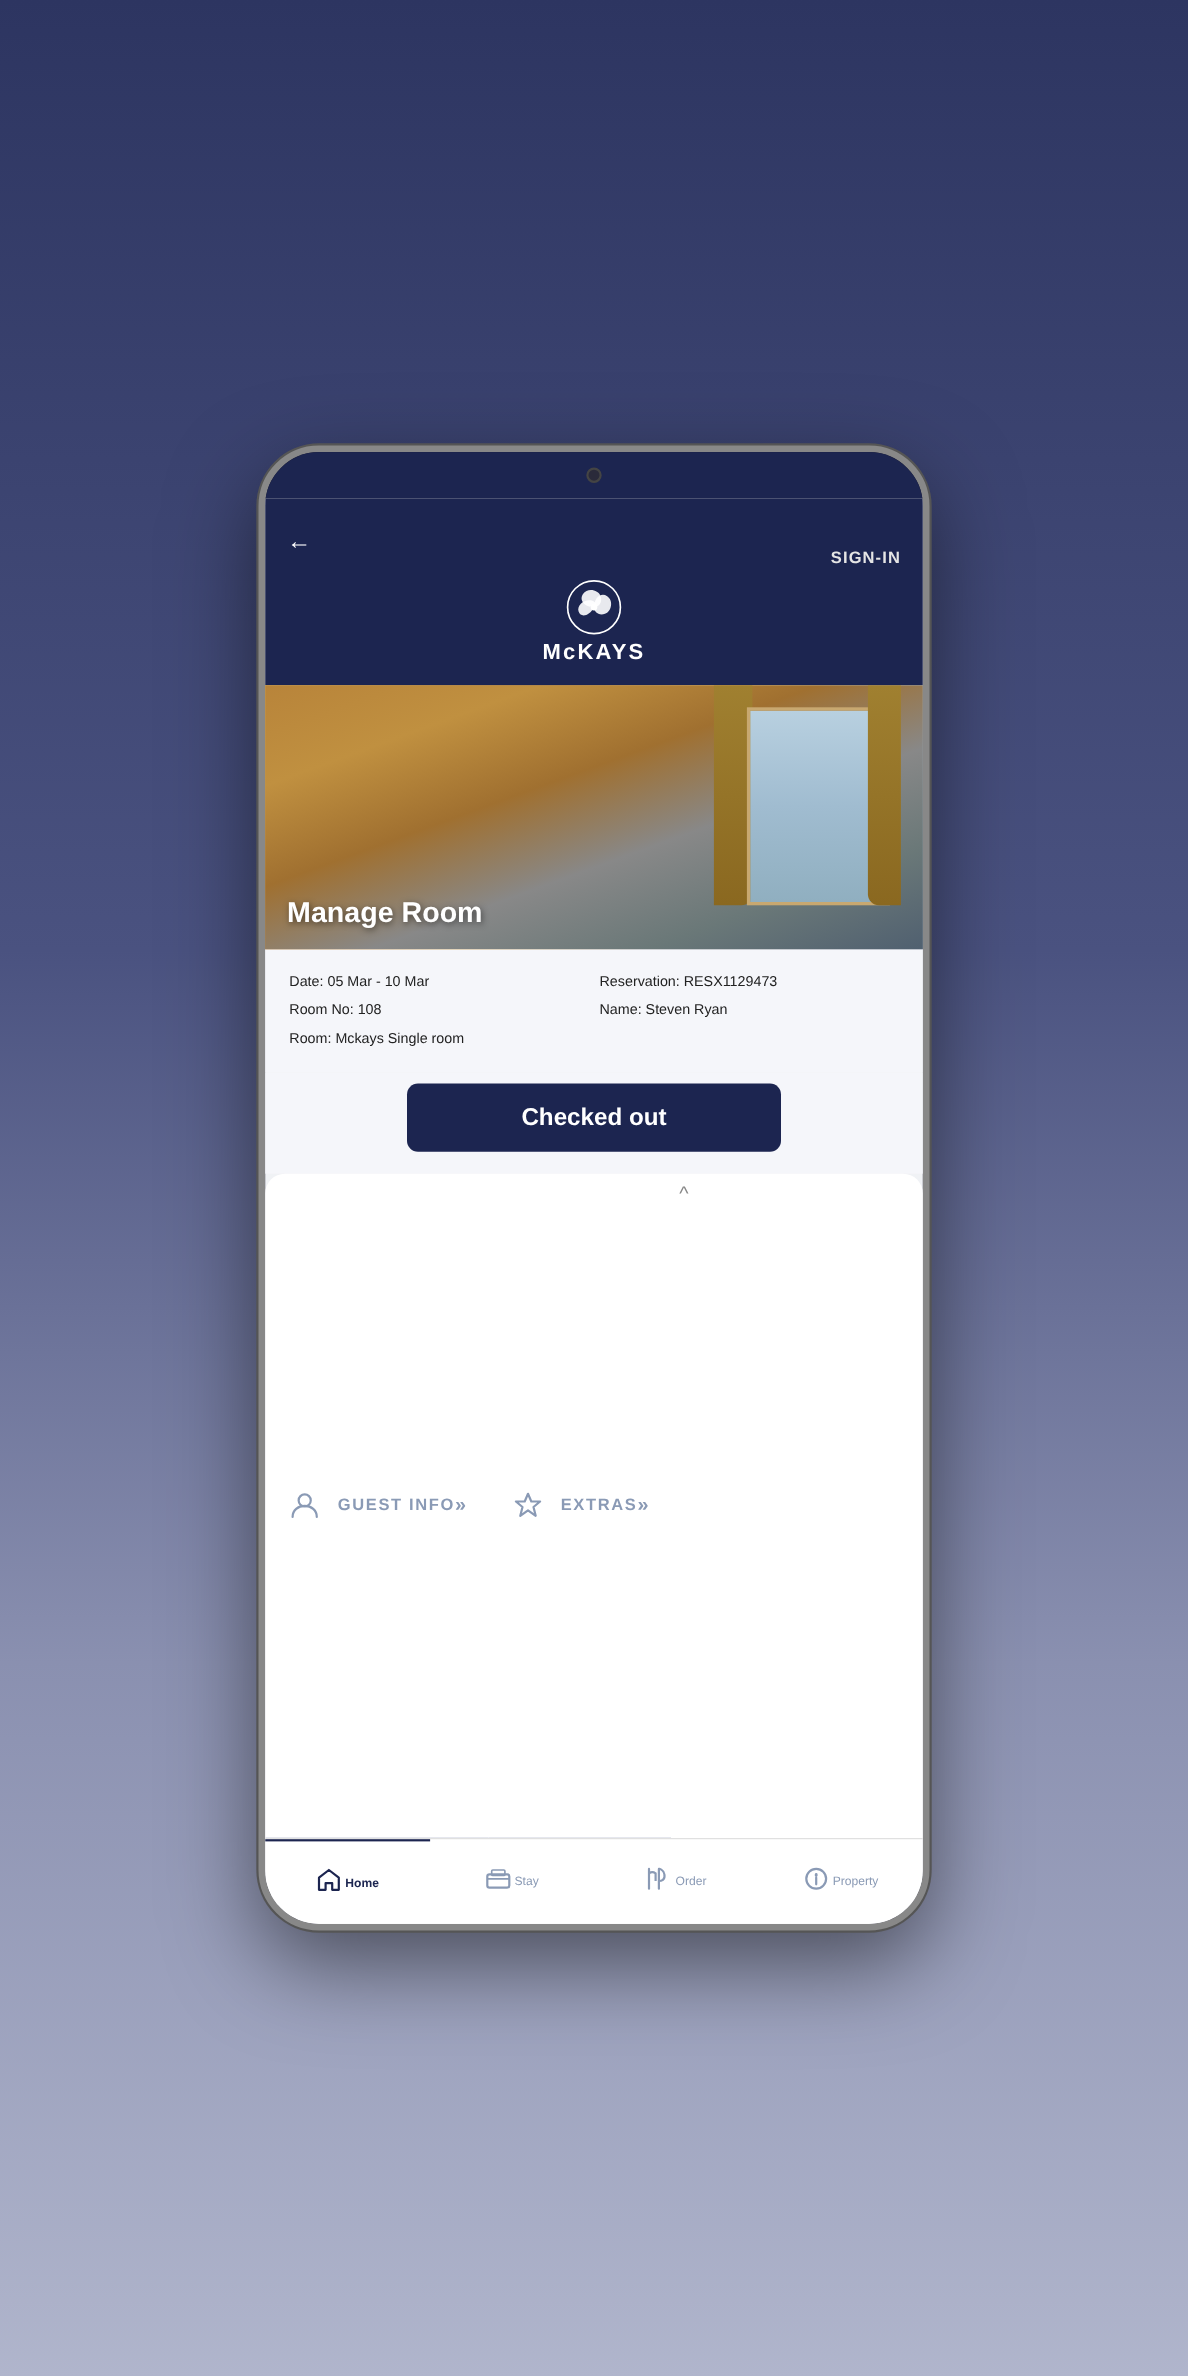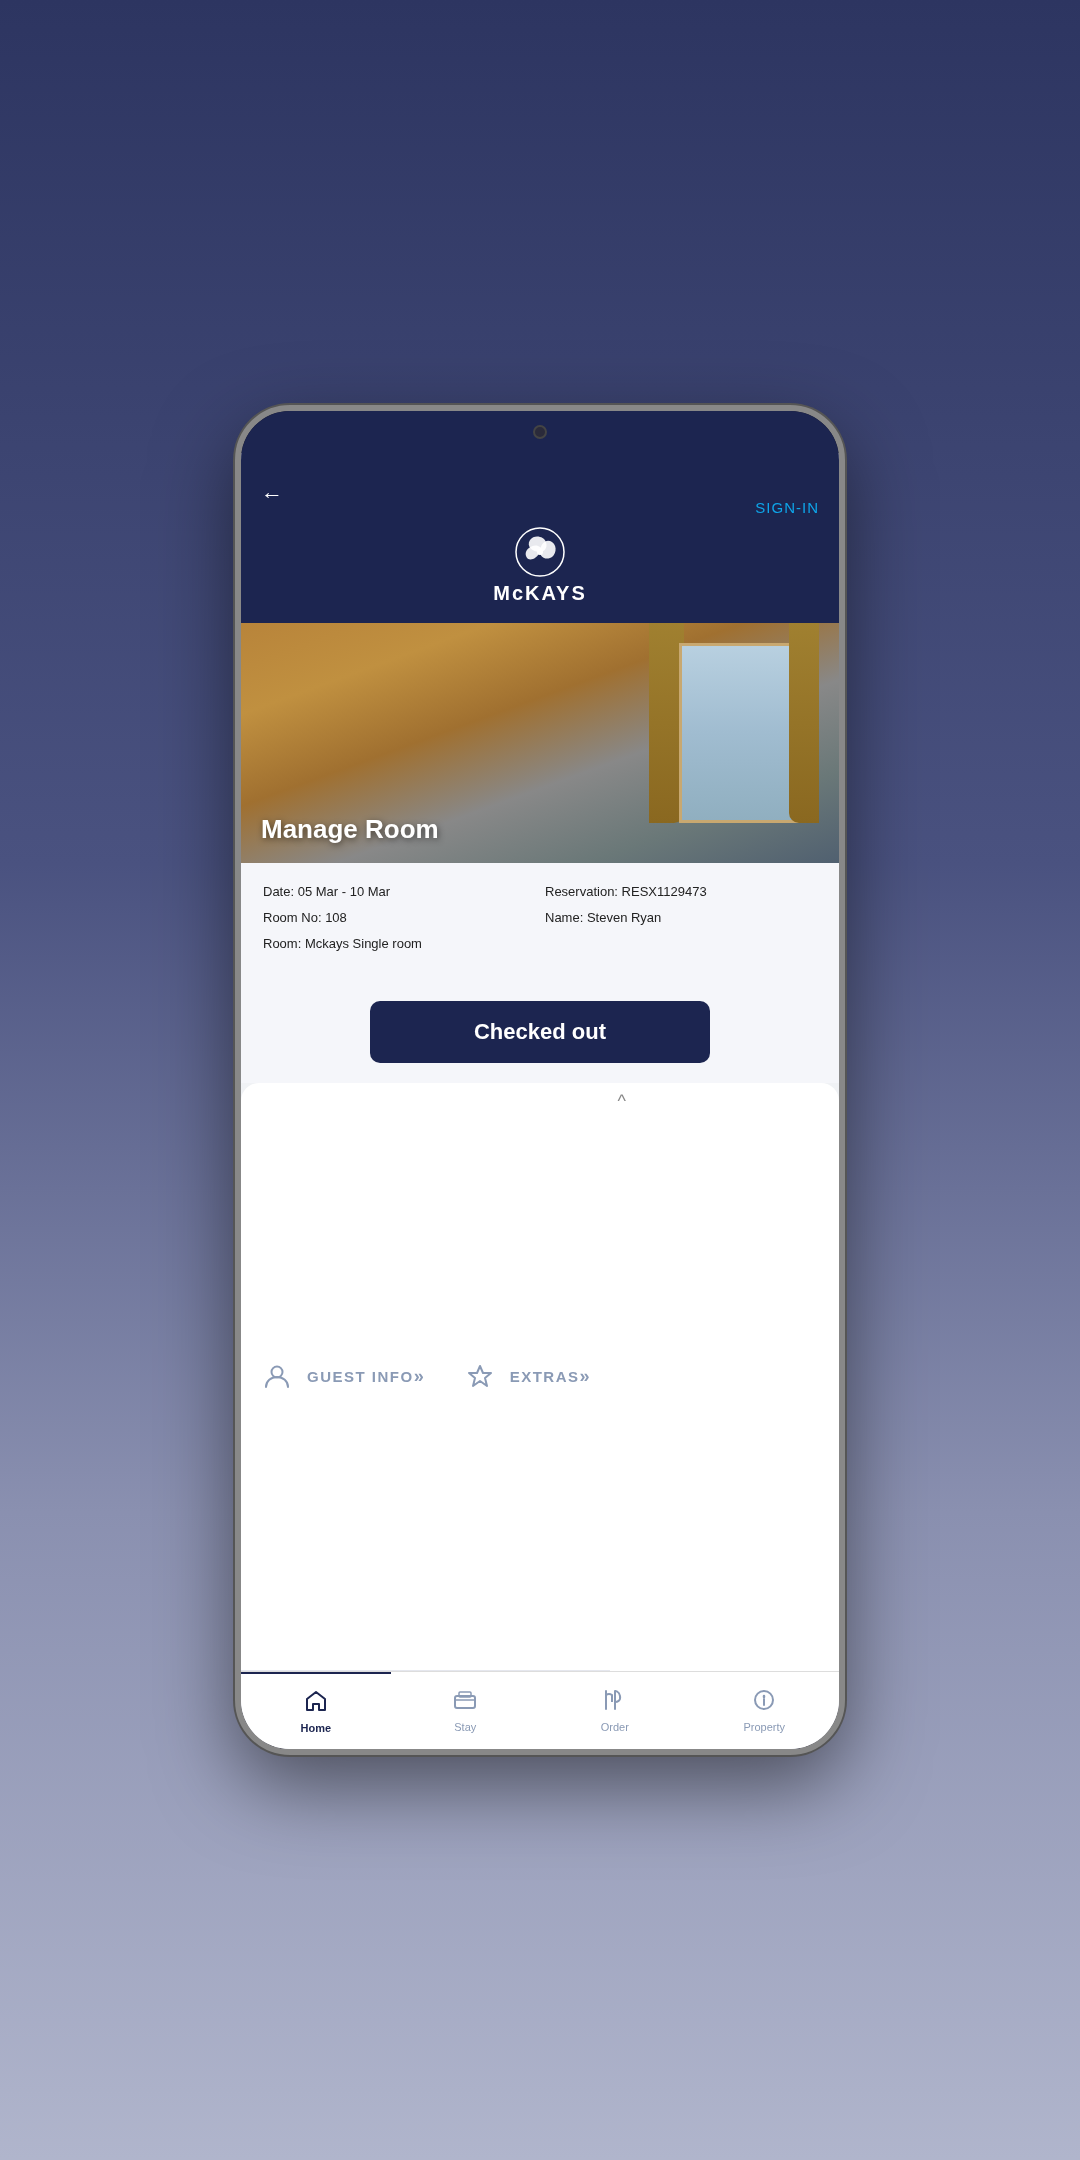--- a/index.html
+++ b/index.html
@@ -75,23 +75,23 @@
       margin-bottom: 10px;
     }
 
     .back-arrow {
       color: white;
       font-size: 22px;
       cursor: pointer;
     }
 
     .sign-in-btn {
-      color: #0ea5e9;
+      color: #e5e5e5;
       font-size: 15px;
-      font-weight: 400;
+      font-weight: 700;
       letter-spacing: 1px;
       cursor: pointer;
       margin-top: 32px;
     }
 
     .logo-area {
       display: flex;
       flex-direction: column;
       align-items: center;
     }
@@ -133,21 +133,21 @@
     .details-card {
       background: #f5f6fa;
       padding: 18px 22px 14px;
       flex-shrink: 0;
     }
 
     .details-grid {
       display: grid;
       grid-template-columns: 1fr 1fr;
       gap: 4px 10px;
-      margin-bottom: 22px;
+      margin-bottom: 6px;
     }
 
     .detail-item {
       font-size: 13px;
       color: #222;
       line-height: 1.7;
     }
 
     .detail-full {
       font-size: 13px;
@@ -239,21 +239,20 @@
       border-top: 1px solid #ddd;
       display: flex;
       align-items: stretch;
       height: 78px;
       flex-shrink: 0;
     }
 
     .nav-item {
       flex: 1;
       display: flex;
-      flex-direction: column;
       align-items: center;
       justify-content: center;
       cursor: pointer;
       gap: 3px;
     }
 
     .nav-item-icon {
       font-size: 22px;
       color: #8a9ab5;
     }

